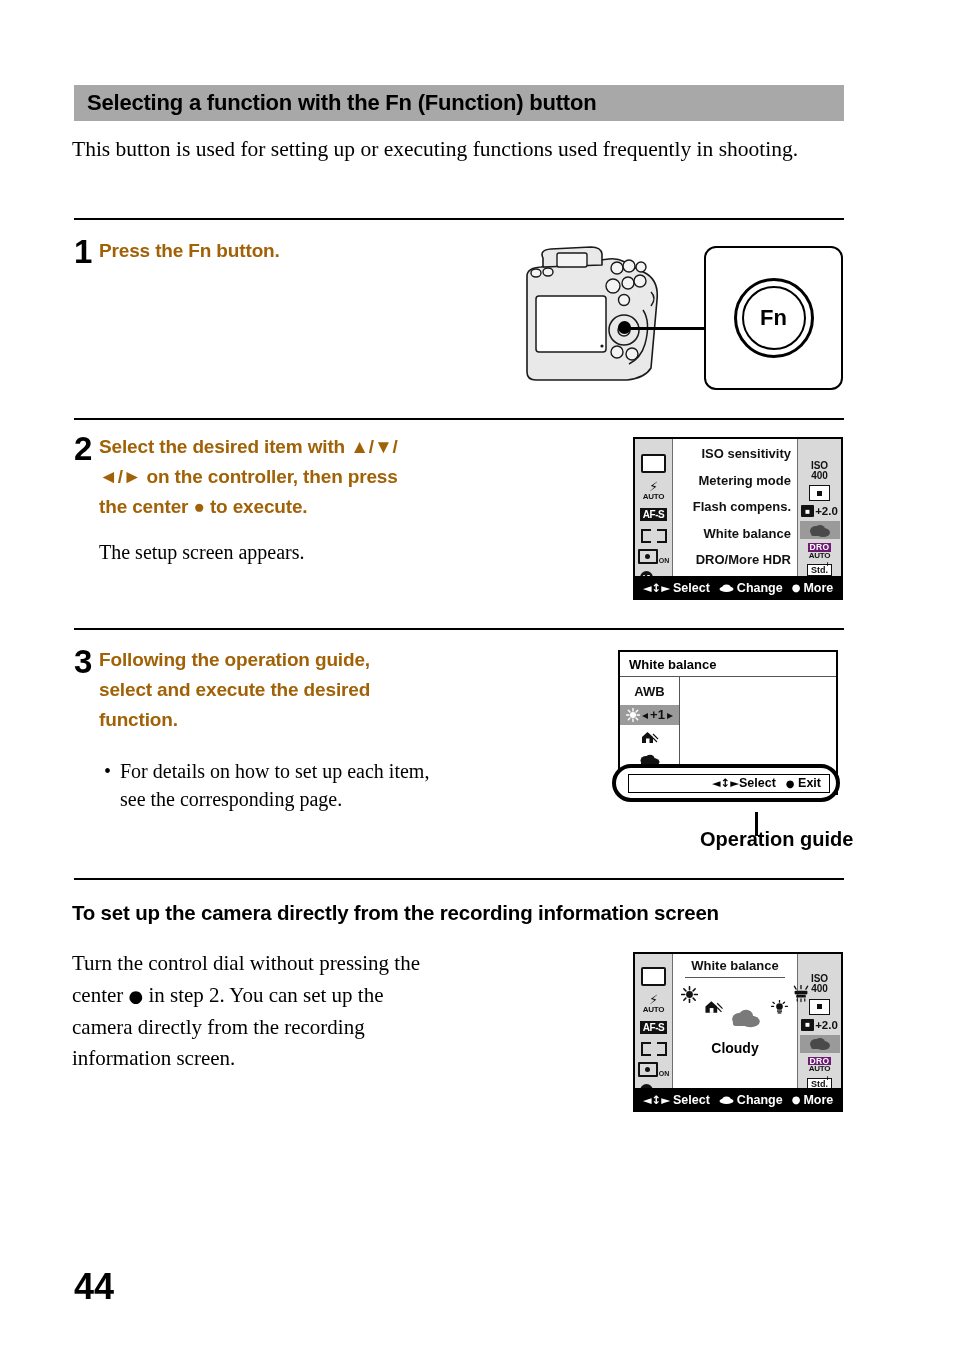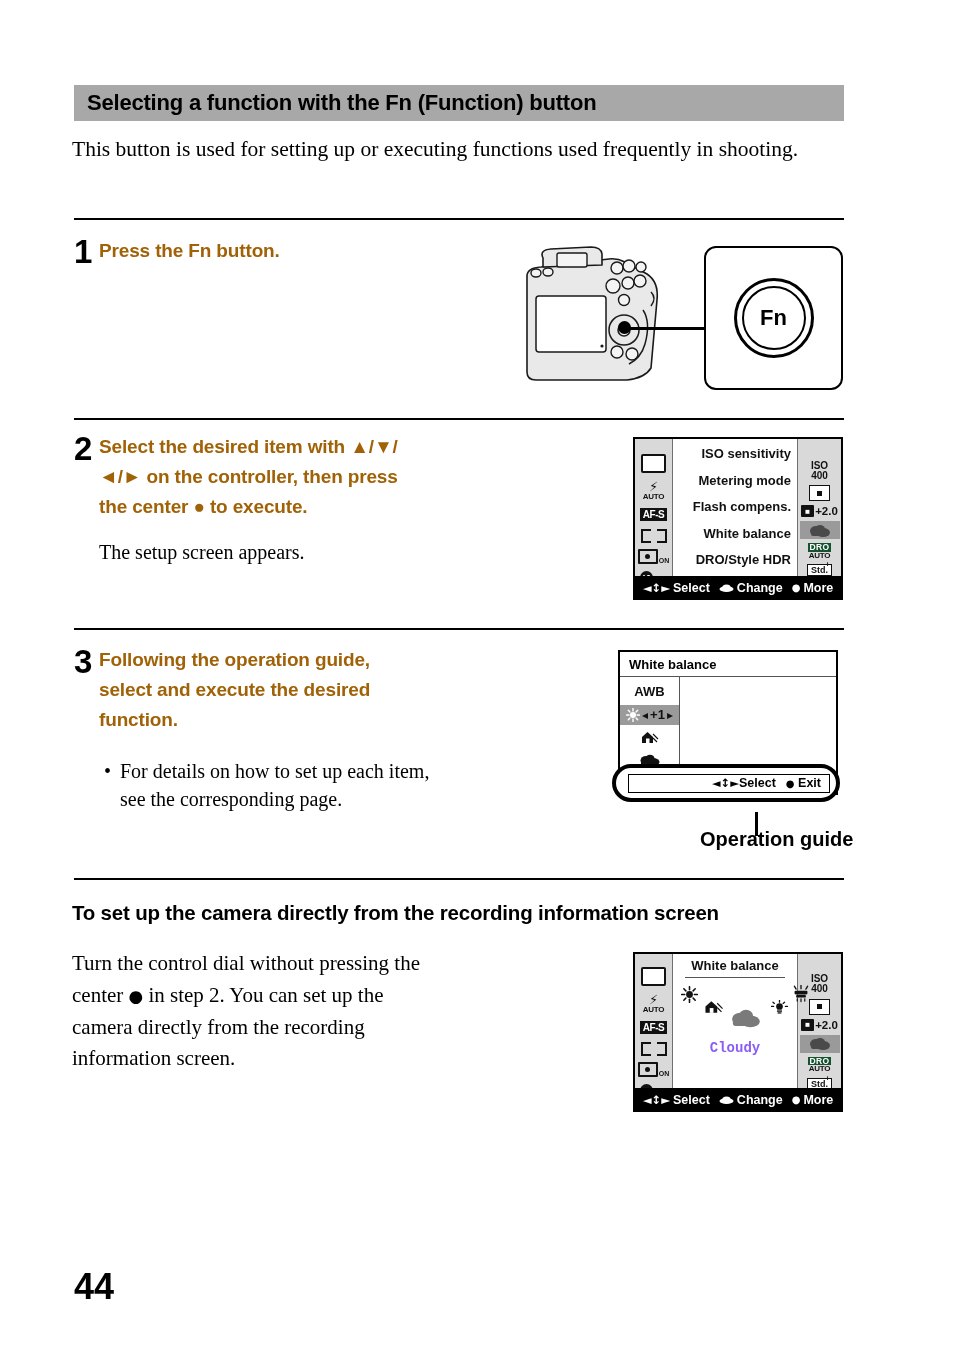--- a/index.html
+++ b/index.html
@@ -146,21 +146,21 @@
   .rv-fc{display:flex;align-items:center;gap:1px;font-size:11.5px;}
   .rv-fcbox{
     width:13px;height:12px;background:#111;color:#fff;font-size:8px;
     display:flex;align-items:center;justify-content:center;border-radius:1px;
   }
   .rv-sel{
     width:40px;height:18px;background:#9a9a9a;
     display:flex;align-items:center;justify-content:center;
   }
   .rv-dro{display:flex;flex-direction:column;align-items:center;line-height:1.05;}
-  .rv-dro .d1{background:#14532d;color:#fff;font-size:8.5px;padding:0 2px;letter-spacing:.3px;}
+  .rv-dro .d1{background:#701a75;color:#fff;font-size:8.5px;padding:0 2px;letter-spacing:.3px;}
   .rv-dro .d2{font-size:8px;letter-spacing:-.2px;}
   .rv-std{
     border:1.5px solid #111;background:#fff;font-size:9px;padding:0 3px;position:relative;
   }
   .rv-std s{position:absolute;right:1px;top:-5px;text-decoration:none;font-size:8px;}
 
   
   .menu-list{
     position:absolute;right:6px;top:6px;
     display:flex;flex-direction:column;align-items:flex-end;gap:8px;
@@ -208,21 +208,21 @@
     position:absolute;left:0;right:0;top:28px;height:62px;
   }
   .wbrow .w{position:absolute;display:flex;align-items:center;justify-content:center;}
   .recinfo-title{
     position:absolute;left:12px;right:12px;top:4px;height:19px;
     border-bottom:1.5px solid #555;text-align:center;
     font-family:"Liberation Sans", sans-serif;font-weight:bold;font-size:13px;color:#111;
   }
   .cloudy-label{
     position:absolute;left:0;right:0;top:86px;text-align:center;
-    font-family:Liberation Mono, monospace;font-weight:bold;font-size:14px;color:#8b5cf6;
+    font-family:Liberation Sans, sans-serif;font-weight:bold;font-size:14px;color:#000000;
   }
 </style>
 </head>
 <body>
 
 <div class="page">
 
   <div class="section-band">
     <div class="title">Selecting a function with the Fn (Function) button</div>
   </div>
@@ -320,21 +320,21 @@
           <span class="ic-tag">OFF</span>
         </span>
       </div>
 
       <div class="lcd-mid">
         <div class="menu-list">
           <div>ISO sensitivity</div>
           <div>Metering mode</div>
           <div>Flash compens.</div>
           <div>White balance</div>
-          <div>DRO/Style HDR</div>
+          <div>DRO/More HDR</div>
           <div>Creative Style</div>
         </div>
       </div>
 
       <div class="lcd-right">
         <span class="rv rv-iso">
           <span>ISO</span>
           <span>400</span>
         </span>
         <span class="rv">

